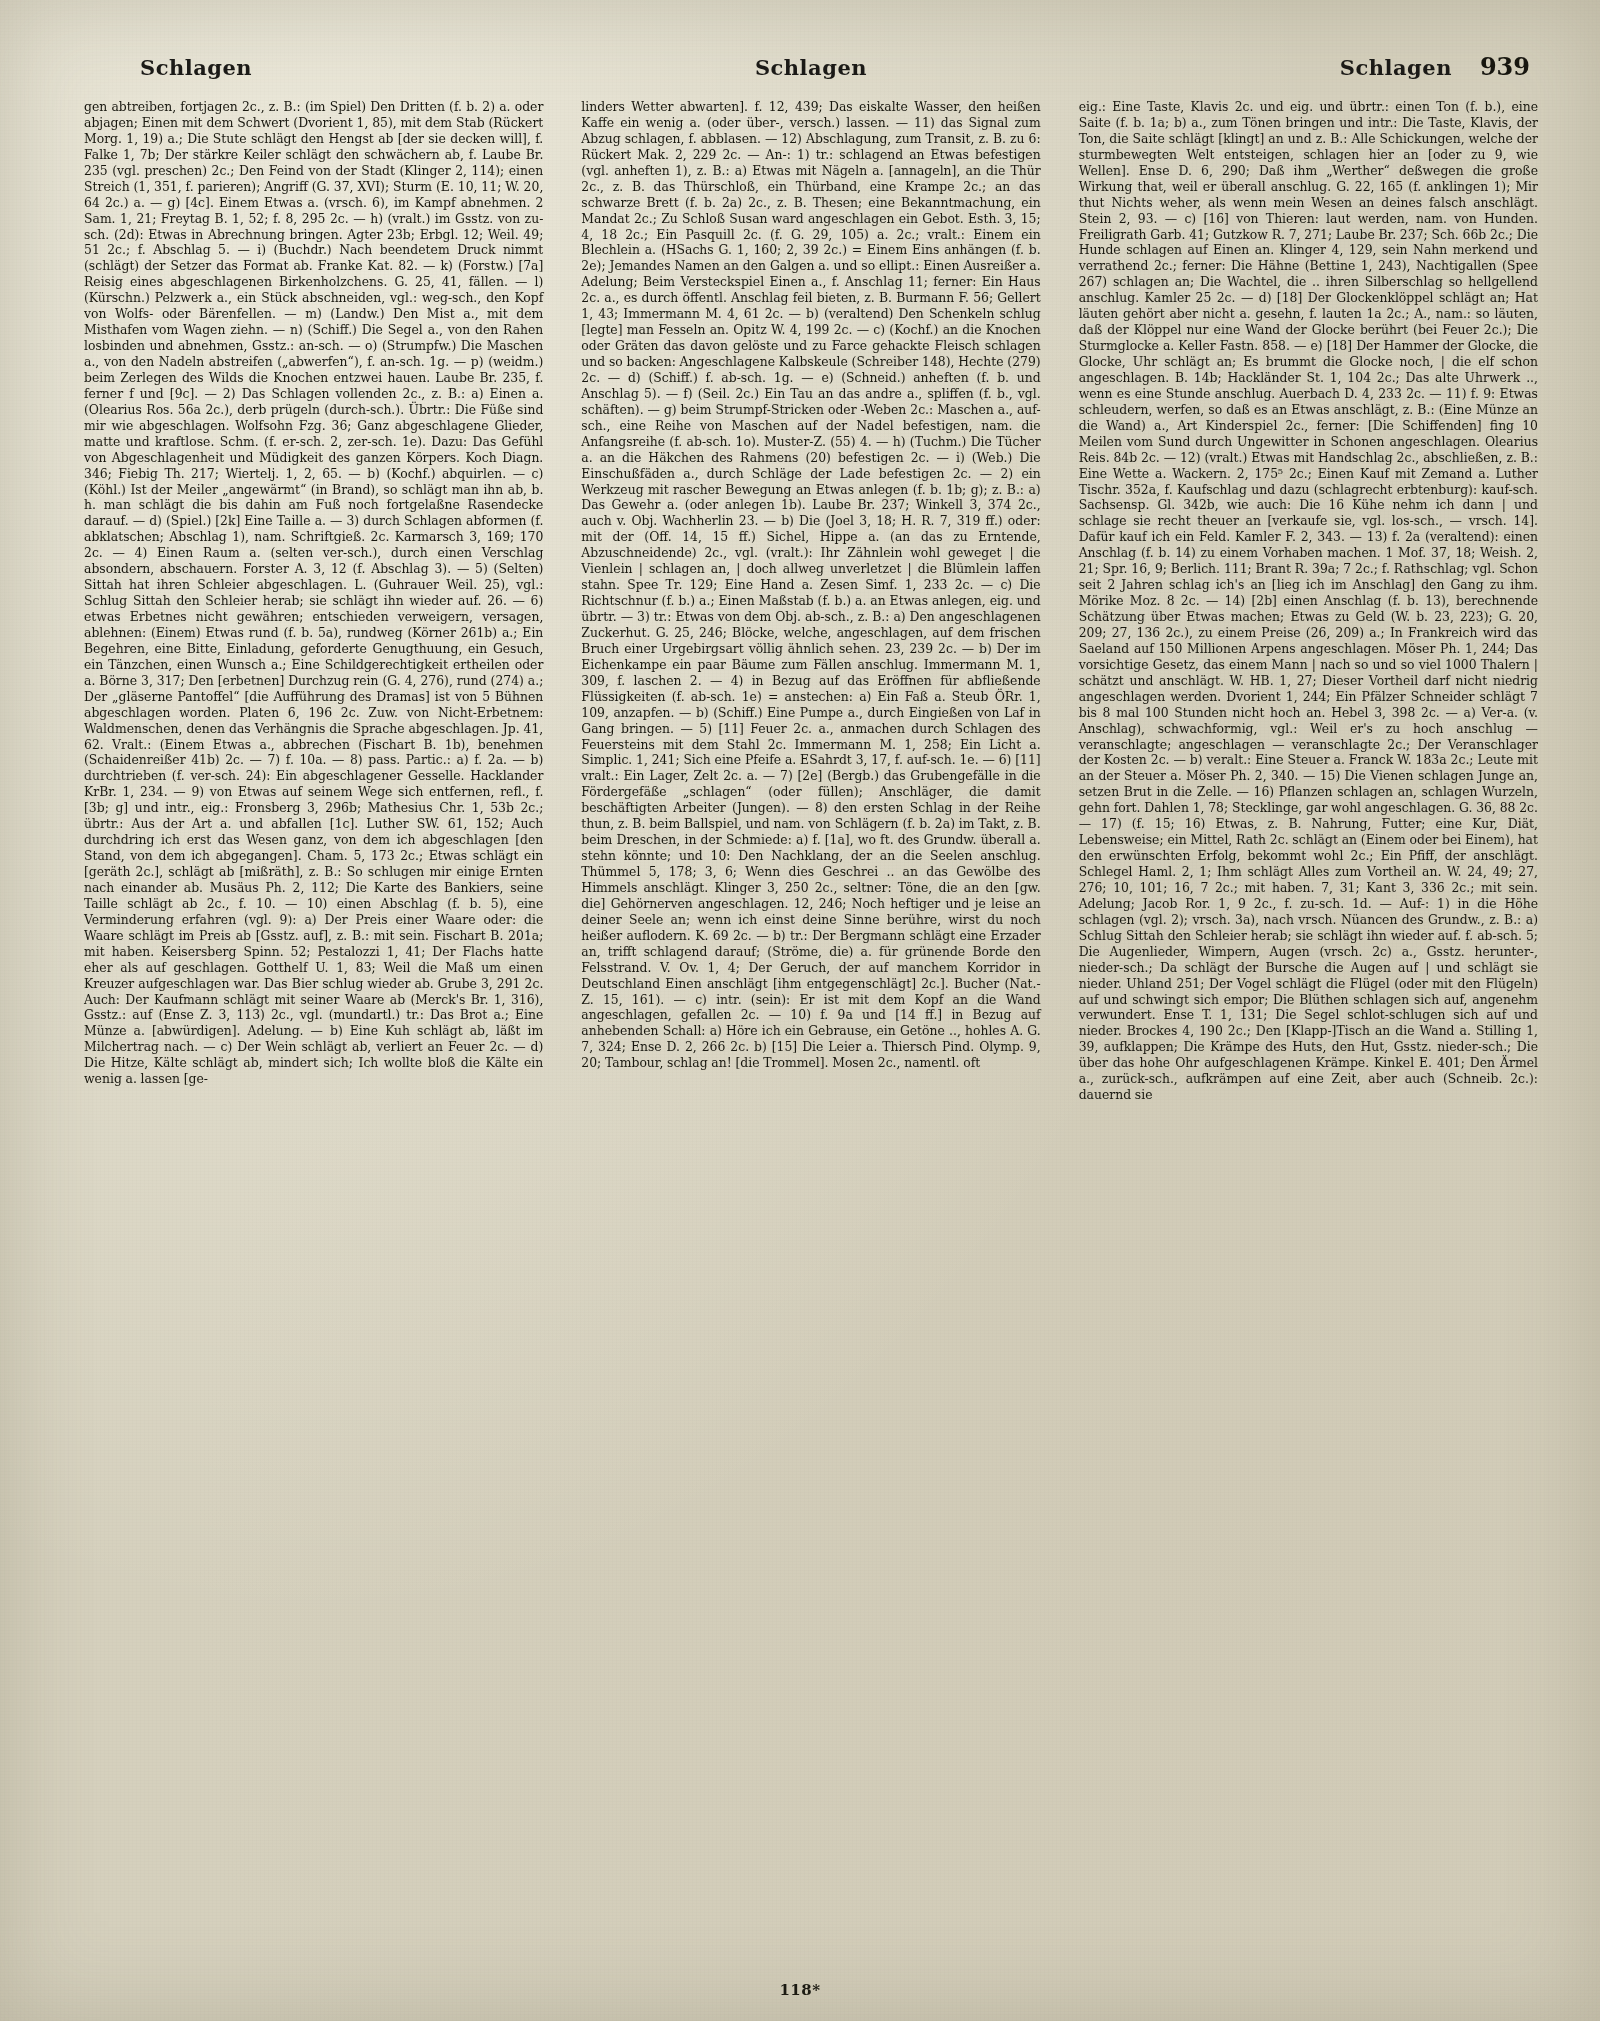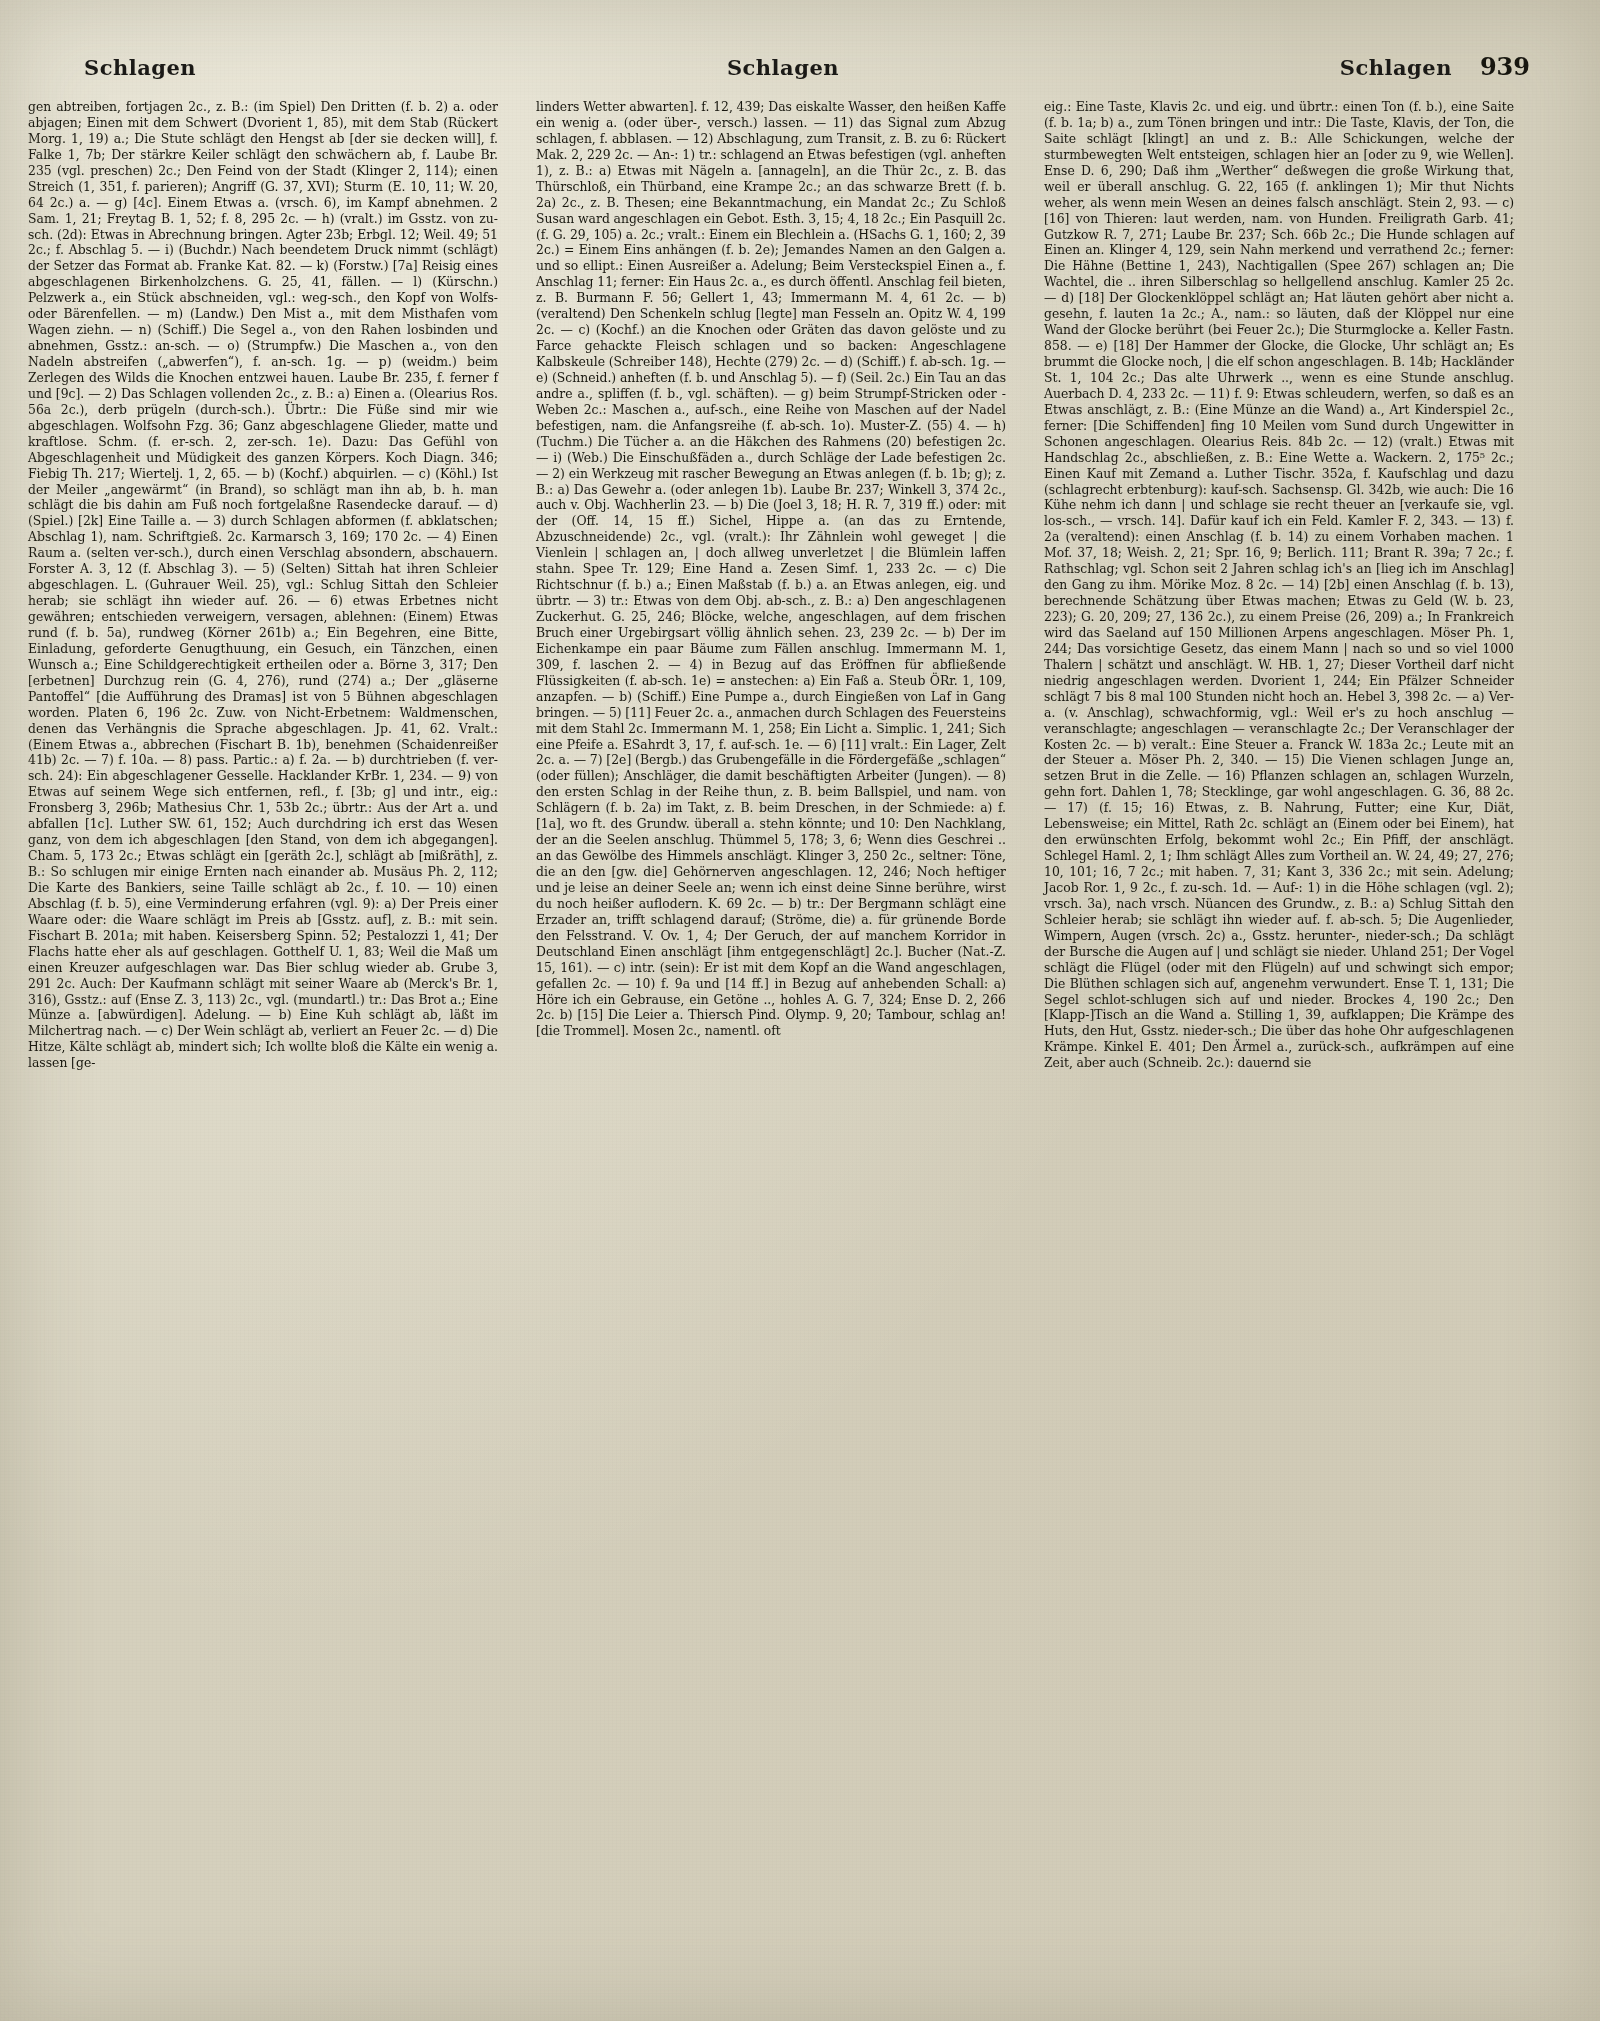--- a/index.html
+++ b/index.html
@@ -15,21 +15,21 @@
   }
   .page {
     position: relative;
     width: 1600px;
     height: 2021px;
     background: #d5d0bd;
     background-image:
       radial-gradient(ellipse at 20% 12%, rgba(255,253,243,0.55), rgba(255,253,243,0) 55%),
       radial-gradient(ellipse at 78% 78%, rgba(200,192,170,0.35), rgba(200,192,170,0) 60%);
     box-sizing: border-box;
-    padding: 52px 62px 28px 28px;
+    padding: 52px 62px 28px 84px;
   }
   .header {
     display: flex;
     align-items: baseline;
     justify-content: space-between;
     padding: 0 8px 0 16px;
     margin-bottom: 18px;
   }
   .header .hword {
     font-family: "DejaVu Serif", serif;
@@ -114,16 +114,17 @@
       <p>gen abtreiben, fortjagen 2c., z. B.: (im Spiel) Den Dritten (f. b. 2) a. oder abjagen; Einen mit dem Schwert (Dvorient 1, 85), mit dem Stab (Rückert Morg. 1, 19) a.; Die Stute schlägt den Hengst ab [der sie decken will], f. Falke 1, 7b; Der stärkre Keiler schlägt den schwächern ab, f. Laube Br. 235 (vgl. preschen) 2c.; Den Feind von der Stadt (Klinger 2, 114); einen Streich (1, 351, f. parieren); Angriff (G. 37, XVI); Sturm (E. 10, 11; W. 20, 64 2c.) a. — g) [4c]. Einem Etwas a. (vrsch. 6), im Kampf abnehmen. 2 Sam. 1, 21; Freytag B. 1, 52; f. 8, 295 2c. — h) (vralt.) im Gsstz. von zu-sch. (2d): Etwas in Abrechnung bringen. Agter 23b; Erbgl. 12; Weil. 49; 51 2c.; f. Abschlag 5. — i) (Buchdr.) Nach beendetem Druck nimmt (schlägt) der Setzer das Format ab. Franke Kat. 82. — k) (Forstw.) [7a] Reisig eines abgeschlagenen Birkenholzchens. G. 25, 41, fällen. — l) (Kürschn.) Pelzwerk a., ein Stück abschneiden, vgl.: weg-sch., den Kopf von Wolfs- oder Bärenfellen. — m) (Landw.) Den Mist a., mit dem Misthafen vom Wagen ziehn. — n) (Schiff.) Die Segel a., von den Rahen losbinden und abnehmen, Gsstz.: an-sch. — o) (Strumpfw.) Die Maschen a., von den Nadeln abstreifen („abwerfen“), f. an-sch. 1g. — p) (weidm.) beim Zerlegen des Wilds die Knochen entzwei hauen. Laube Br. 235, f. ferner f und [9c]. — 2) Das Schlagen vollenden 2c., z. B.: a) Einen a. (Olearius Ros. 56a 2c.), derb prügeln (durch-sch.). Übrtr.: Die Füße sind mir wie abgeschlagen. Wolfsohn Fzg. 36; Ganz abgeschlagene Glieder, matte und kraftlose. Schm. (f. er-sch. 2, zer-sch. 1e). Dazu: Das Gefühl von Abgeschlagenheit und Müdigkeit des ganzen Körpers. Koch Diagn. 346; Fiebig Th. 217; Wiertelj. 1, 2, 65. — b) (Kochf.) abquirlen. — c) (Köhl.) Ist der Meiler „angewärmt“ (in Brand), so schlägt man ihn ab, b. h. man schlägt die bis dahin am Fuß noch fortgelaßne Rasendecke darauf. — d) (Spiel.) [2k] Eine Taille a. — 3) durch Schlagen abformen (f. abklatschen; Abschlag 1), nam. Schriftgieß. 2c. Karmarsch 3, 169; 170 2c. — 4) Einen Raum a. (selten ver-sch.), durch einen Verschlag absondern, abschauern. Forster A. 3, 12 (f. Abschlag 3). — 5) (Selten) Sittah hat ihren Schleier abgeschlagen. L. (Guhrauer Weil. 25), vgl.: Schlug Sittah den Schleier herab; sie schlägt ihn wieder auf. 26. — 6) etwas Erbetnes nicht gewähren; entschieden verweigern, versagen, ablehnen: (Einem) Etwas rund (f. b. 5a), rundweg (Körner 261b) a.; Ein Begehren, eine Bitte, Einladung, geforderte Genugthuung, ein Gesuch, ein Tänzchen, einen Wunsch a.; Eine Schildgerechtigkeit ertheilen oder a. Börne 3, 317; Den [erbetnen] Durchzug rein (G. 4, 276), rund (274) a.; Der „gläserne Pantoffel“ [die Aufführung des Dramas] ist von 5 Bühnen abgeschlagen worden. Platen 6, 196 2c. Zuw. von Nicht-Erbetnem: Waldmenschen, denen das Verhängnis die Sprache abgeschlagen. Jp. 41, 62. Vralt.: (Einem Etwas a., abbrechen (Fischart B. 1b), benehmen (Schaidenreißer 41b) 2c. — 7) f. 10a. — 8) pass. Partic.: a) f. 2a. — b) durchtrieben (f. ver-sch. 24): Ein abgeschlagener Gesselle. Hacklander KrBr. 1, 234. — 9) von Etwas auf seinem Wege sich entfernen, refl., f. [3b; g] und intr., eig.: Fronsberg 3, 296b; Mathesius Chr. 1, 53b 2c.; übrtr.: Aus der Art a. und abfallen [1c]. Luther SW. 61, 152; Auch durchdring ich erst das Wesen ganz, von dem ich abgeschlagen [den Stand, von dem ich abgegangen]. Cham. 5, 173 2c.; Etwas schlägt ein [geräth 2c.], schlägt ab [mißräth], z. B.: So schlugen mir einige Ernten nach einander ab. Musäus Ph. 2, 112; Die Karte des Bankiers, seine Taille schlägt ab 2c., f. 10. — 10) einen Abschlag (f. b. 5), eine Verminderung erfahren (vgl. 9): a) Der Preis einer Waare oder: die Waare schlägt im Preis ab [Gsstz. auf], z. B.: mit sein. Fischart B. 201a; mit haben. Keisersberg Spinn. 52; Pestalozzi 1, 41; Der Flachs hatte eher als auf geschlagen. Gotthelf U. 1, 83; Weil die Maß um einen Kreuzer aufgeschlagen war. Das Bier schlug wieder ab. Grube 3, 291 2c. Auch: Der Kaufmann schlägt mit seiner Waare ab (Merck's Br. 1, 316), Gsstz.: auf (Ense Z. 3, 113) 2c., vgl. (mundartl.) tr.: Das Brot a.; Eine Münze a. [abwürdigen]. Adelung. — b) Eine Kuh schlägt ab, läßt im Milchertrag nach. — c) Der Wein schlägt ab, verliert an Feuer 2c. — d) Die Hitze, Kälte schlägt ab, mindert sich; Ich wollte bloß die Kälte ein wenig a. lassen [ge-</p>
     </div>
     <div class="col">
       <p>linders Wetter abwarten]. f. 12, 439; Das eiskalte Wasser, den heißen Kaffe ein wenig a. (oder über-, versch.) lassen. — 11) das Signal zum Abzug schlagen, f. abblasen. — 12) Abschlagung, zum Transit, z. B. zu 6: Rückert Mak. 2, 229 2c. — An-: 1) tr.: schlagend an Etwas befestigen (vgl. anheften 1), z. B.: a) Etwas mit Nägeln a. [annageln], an die Thür 2c., z. B. das Thürschloß, ein Thürband, eine Krampe 2c.; an das schwarze Brett (f. b. 2a) 2c., z. B. Thesen; eine Bekanntmachung, ein Mandat 2c.; Zu Schloß Susan ward angeschlagen ein Gebot. Esth. 3, 15; 4, 18 2c.; Ein Pasquill 2c. (f. G. 29, 105) a. 2c.; vralt.: Einem ein Blechlein a. (HSachs G. 1, 160; 2, 39 2c.) = Einem Eins anhängen (f. b. 2e); Jemandes Namen an den Galgen a. und so ellipt.: Einen Ausreißer a. Adelung; Beim Versteckspiel Einen a., f. Anschlag 11; ferner: Ein Haus 2c. a., es durch öffentl. Anschlag feil bieten, z. B. Burmann F. 56; Gellert 1, 43; Immermann M. 4, 61 2c. — b) (veraltend) Den Schenkeln schlug [legte] man Fesseln an. Opitz W. 4, 199 2c. — c) (Kochf.) an die Knochen oder Gräten das davon gelöste und zu Farce gehackte Fleisch schlagen und so backen: Angeschlagene Kalbskeule (Schreiber 148), Hechte (279) 2c. — d) (Schiff.) f. ab-sch. 1g. — e) (Schneid.) anheften (f. b. und Anschlag 5). — f) (Seil. 2c.) Ein Tau an das andre a., spliffen (f. b., vgl. schäften). — g) beim Strumpf-Stricken oder -Weben 2c.: Maschen a., auf-sch., eine Reihe von Maschen auf der Nadel befestigen, nam. die Anfangsreihe (f. ab-sch. 1o). Muster-Z. (55) 4. — h) (Tuchm.) Die Tücher a. an die Häkchen des Rahmens (20) befestigen 2c. — i) (Web.) Die Einschußfäden a., durch Schläge der Lade befestigen 2c. — 2) ein Werkzeug mit rascher Bewegung an Etwas anlegen (f. b. 1b; g); z. B.: a) Das Gewehr a. (oder anlegen 1b). Laube Br. 237; Winkell 3, 374 2c., auch v. Obj. Wachherlin 23. — b) Die (Joel 3, 18; H. R. 7, 319 ff.) oder: mit der (Off. 14, 15 ff.) Sichel, Hippe a. (an das zu Erntende, Abzuschneidende) 2c., vgl. (vralt.): Ihr Zähnlein wohl geweget | die Vienlein | schlagen an, | doch allweg unverletzet | die Blümlein laffen stahn. Spee Tr. 129; Eine Hand a. Zesen Simf. 1, 233 2c. — c) Die Richtschnur (f. b.) a.; Einen Maßstab (f. b.) a. an Etwas anlegen, eig. und übrtr. — 3) tr.: Etwas von dem Obj. ab-sch., z. B.: a) Den angeschlagenen Zuckerhut. G. 25, 246; Blöcke, welche, angeschlagen, auf dem frischen Bruch einer Urgebirgsart völlig ähnlich sehen. 23, 239 2c. — b) Der im Eichenkampe ein paar Bäume zum Fällen anschlug. Immermann M. 1, 309, f. laschen 2. — 4) in Bezug auf das Eröffnen für abfließende Flüssigkeiten (f. ab-sch. 1e) = anstechen: a) Ein Faß a. Steub ÖRr. 1, 109, anzapfen. — b) (Schiff.) Eine Pumpe a., durch Eingießen von Laf in Gang bringen. — 5) [11] Feuer 2c. a., anmachen durch Schlagen des Feuersteins mit dem Stahl 2c. Immermann M. 1, 258; Ein Licht a. Simplic. 1, 241; Sich eine Pfeife a. ESahrdt 3, 17, f. auf-sch. 1e. — 6) [11] vralt.: Ein Lager, Zelt 2c. a. — 7) [2e] (Bergb.) das Grubengefälle in die Fördergefäße „schlagen“ (oder füllen); Anschläger, die damit beschäftigten Arbeiter (Jungen). — 8) den ersten Schlag in der Reihe thun, z. B. beim Ballspiel, und nam. von Schlägern (f. b. 2a) im Takt, z. B. beim Dreschen, in der Schmiede: a) f. [1a], wo ft. des Grundw. überall a. stehn könnte; und 10: Den Nachklang, der an die Seelen anschlug. Thümmel 5, 178; 3, 6; Wenn dies Geschrei .. an das Gewölbe des Himmels anschlägt. Klinger 3, 250 2c., seltner: Töne, die an den [gw. die] Gehörnerven angeschlagen. 12, 246; Noch heftiger und je leise an deiner Seele an; wenn ich einst deine Sinne berühre, wirst du noch heißer auflodern. K. 69 2c. — b) tr.: Der Bergmann schlägt eine Erzader an, trifft schlagend darauf; (Ströme, die) a. für grünende Borde den Felsstrand. V. Ov. 1, 4; Der Geruch, der auf manchem Korridor in Deutschland Einen anschlägt [ihm entgegenschlägt] 2c.]. Bucher (Nat.-Z. 15, 161). — c) intr. (sein): Er ist mit dem Kopf an die Wand angeschlagen, gefallen 2c. — 10) f. 9a und [14 ff.] in Bezug auf anhebenden Schall: a) Höre ich ein Gebrause, ein Getöne .., hohles A. G. 7, 324; Ense D. 2, 266 2c. b) [15] Die Leier a. Thiersch Pind. Olymp. 9, 20; Tambour, schlag an! [die Trommel]. Mosen 2c., namentl. oft</p>
     </div>
     <div class="col">
       <p>eig.: Eine Taste, Klavis 2c. und eig. und übrtr.: einen Ton (f. b.), eine Saite (f. b. 1a; b) a., zum Tönen bringen und intr.: Die Taste, Klavis, der Ton, die Saite schlägt [klingt] an und z. B.: Alle Schickungen, welche der sturmbewegten Welt entsteigen, schlagen hier an [oder zu 9, wie Wellen]. Ense D. 6, 290; Daß ihm „Werther“ deßwegen die große Wirkung that, weil er überall anschlug. G. 22, 165 (f. anklingen 1); Mir thut Nichts weher, als wenn mein Wesen an deines falsch anschlägt. Stein 2, 93. — c) [16] von Thieren: laut werden, nam. von Hunden. Freiligrath Garb. 41; Gutzkow R. 7, 271; Laube Br. 237; Sch. 66b 2c.; Die Hunde schlagen auf Einen an. Klinger 4, 129, sein Nahn merkend und verrathend 2c.; ferner: Die Hähne (Bettine 1, 243), Nachtigallen (Spee 267) schlagen an; Die Wachtel, die .. ihren Silberschlag so hellgellend anschlug. Kamler 25 2c. — d) [18] Der Glockenklöppel schlägt an; Hat läuten gehört aber nicht a. gesehn, f. lauten 1a 2c.; A., nam.: so läuten, daß der Klöppel nur eine Wand der Glocke berührt (bei Feuer 2c.); Die Sturmglocke a. Keller Fastn. 858. — e) [18] Der Hammer der Glocke, die Glocke, Uhr schlägt an; Es brummt die Glocke noch, | die elf schon angeschlagen. B. 14b; Hackländer St. 1, 104 2c.; Das alte Uhrwerk .., wenn es eine Stunde anschlug. Auerbach D. 4, 233 2c. — 11) f. 9: Etwas schleudern, werfen, so daß es an Etwas anschlägt, z. B.: (Eine Münze an die Wand) a., Art Kinderspiel 2c., ferner: [Die Schiffenden] fing 10 Meilen vom Sund durch Ungewitter in Schonen angeschlagen. Olearius Reis. 84b 2c. — 12) (vralt.) Etwas mit Handschlag 2c., abschließen, z. B.: Eine Wette a. Wackern. 2, 175⁵ 2c.; Einen Kauf mit Zemand a. Luther Tischr. 352a, f. Kaufschlag und dazu (schlagrecht erbtenburg): kauf-sch. Sachsensp. Gl. 342b, wie auch: Die 16 Kühe nehm ich dann | und schlage sie recht theuer an [verkaufe sie, vgl. los-sch., — vrsch. 14]. Dafür kauf ich ein Feld. Kamler F. 2, 343. — 13) f. 2a (veraltend): einen Anschlag (f. b. 14) zu einem Vorhaben machen. 1 Mof. 37, 18; Weish. 2, 21; Spr. 16, 9; Berlich. 111; Brant R. 39a; 7 2c.; f. Rathschlag; vgl. Schon seit 2 Jahren schlag ich's an [lieg ich im Anschlag] den Gang zu ihm. Mörike Moz. 8 2c. — 14) [2b] einen Anschlag (f. b. 13), berechnende Schätzung über Etwas machen; Etwas zu Geld (W. b. 23, 223); G. 20, 209; 27, 136 2c.), zu einem Preise (26, 209) a.; In Frankreich wird das Saeland auf 150 Millionen Arpens angeschlagen. Möser Ph. 1, 244; Das vorsichtige Gesetz, das einem Mann | nach so und so viel 1000 Thalern | schätzt und anschlägt. W. HB. 1, 27; Dieser Vortheil darf nicht niedrig angeschlagen werden. Dvorient 1, 244; Ein Pfälzer Schneider schlägt 7 bis 8 mal 100 Stunden nicht hoch an. Hebel 3, 398 2c. — a) Ver-a. (v. Anschlag), schwachformig, vgl.: Weil er's zu hoch anschlug — veranschlagte; angeschlagen — veranschlagte 2c.; Der Veranschlager der Kosten 2c. — b) veralt.: Eine Steuer a. Franck W. 183a 2c.; Leute mit an der Steuer a. Möser Ph. 2, 340. — 15) Die Vienen schlagen Junge an, setzen Brut in die Zelle. — 16) Pflanzen schlagen an, schlagen Wurzeln, gehn fort. Dahlen 1, 78; Stecklinge, gar wohl angeschlagen. G. 36, 88 2c. — 17) (f. 15; 16) Etwas, z. B. Nahrung, Futter; eine Kur, Diät, Lebensweise; ein Mittel, Rath 2c. schlägt an (Einem oder bei Einem), hat den erwünschten Erfolg, bekommt wohl 2c.; Ein Pfiff, der anschlägt. Schlegel Haml. 2, 1; Ihm schlägt Alles zum Vortheil an. W. 24, 49; 27, 276; 10, 101; 16, 7 2c.; mit haben. 7, 31; Kant 3, 336 2c.; mit sein. Adelung; Jacob Ror. 1, 9 2c., f. zu-sch. 1d. — Auf-: 1) in die Höhe schlagen (vgl. 2); vrsch. 3a), nach vrsch. Nüancen des Grundw., z. B.: a) Schlug Sittah den Schleier herab; sie schlägt ihn wieder auf. f. ab-sch. 5; Die Augenlieder, Wimpern, Augen (vrsch. 2c) a., Gsstz. herunter-, nieder-sch.; Da schlägt der Bursche die Augen auf | und schlägt sie nieder. Uhland 251; Der Vogel schlägt die Flügel (oder mit den Flügeln) auf und schwingt sich empor; Die Blüthen schlagen sich auf, angenehm verwundert. Ense T. 1, 131; Die Segel schlot-schlugen sich auf und nieder. Brockes 4, 190 2c.; Den [Klapp-]Tisch an die Wand a. Stilling 1, 39, aufklappen; Die Krämpe des Huts, den Hut, Gsstz. nieder-sch.; Die über das hohe Ohr aufgeschlagenen Krämpe. Kinkel E. 401; Den Ärmel a., zurück-sch., aufkrämpen auf eine Zeit, aber auch (Schneib. 2c.): dauernd sie</p>
     </div>
   </div>
 
+  <div class="footer">118*</div>
 
   <div class="grain"></div>
   <div class="edge-shadow"></div>
 </div>
 
 </body></html>

